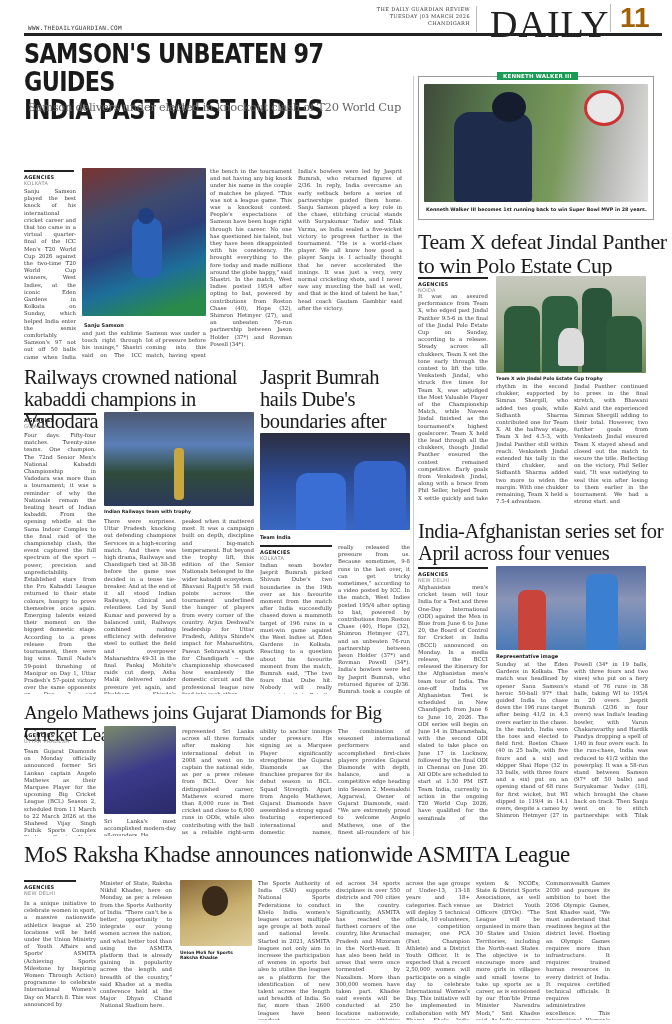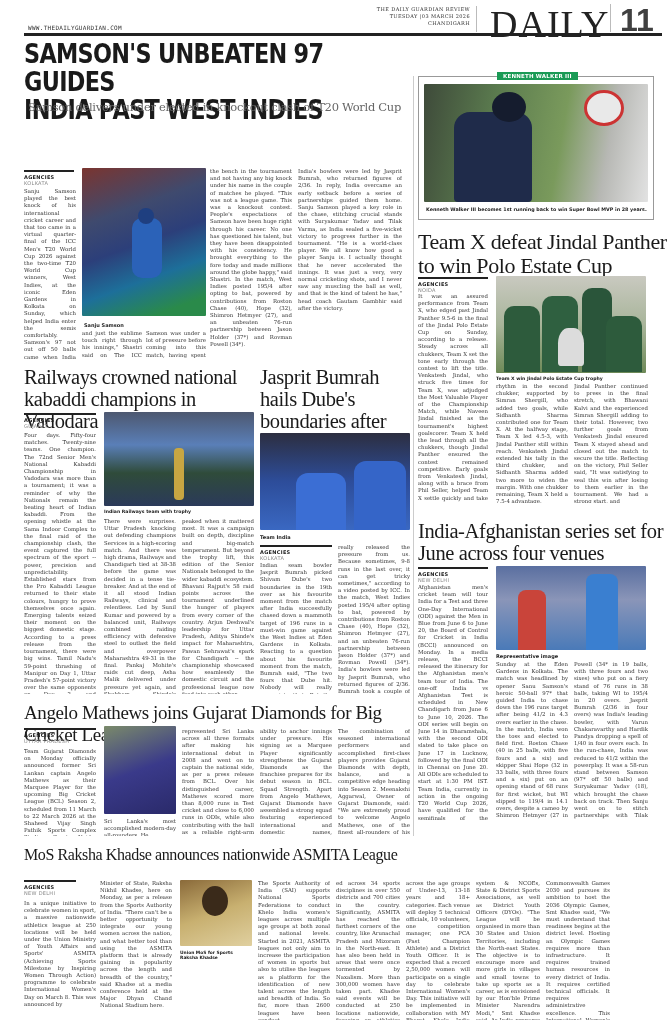--- a/index.html
+++ b/index.html
@@ -2,21 +2,21 @@
 <html><head>
 <meta charset="utf-8">
 <style>
 *{box-sizing:border-box;margin:0;padding:0}
 body{width:672px;height:1024px;background:#fff;font-family:"DejaVu Serif",serif;color:#222;overflow:hidden;position:relative}
 .abs{position:absolute}
 .site{left:28px;top:24px;font-family:"DejaVu Sans Mono",monospace;font-size:6px;letter-spacing:.3px;color:#333}
 .mast-meta{left:258px;top:6px;width:212px;text-align:right;font-family:"DejaVu Serif",serif;font-size:5px;line-height:7px;letter-spacing:.4px;color:#333}
 .vsep{width:1px;background:#bbb}
 .sports{left:490px;top:2px;font-family:"Liberation Serif",serif;font-size:38px;letter-spacing:1px;color:#222}
-.pagenum{left:620px;top:2px;font-family:"Liberation Sans",sans-serif;font-weight:bold;font-size:32px;color:#404040}
+.pagenum{left:620px;top:2px;font-family:"Liberation Sans",sans-serif;font-weight:bold;font-size:28px;color:#a16207}
 .rule{left:24px;top:33px;width:638px;height:3px;background:#222}
 .hl-main{left:24px;top:40px;width:380px;font-family:"DejaVu Sans",sans-serif;font-weight:bold;font-size:26px;line-height:28px;letter-spacing:-.8px;color:#1a1a1a;transform:scaleX(.86);transform-origin:left}
 .sub-main{left:28px;top:100px;font-family:"DejaVu Serif",serif;font-size:11.5px;color:#666;letter-spacing:-.3px}
 .agency{font-family:"DejaVu Sans",sans-serif;font-size:5px;font-weight:bold;letter-spacing:.3px;border-top:2px solid #222;padding-top:2px}
 .agency .loc{display:block;font-weight:normal;color:#888}
 .col{font-size:5.4px;line-height:7.2px;text-align:justify;color:#333;overflow:hidden}
 .photo{border-radius:1px;overflow:hidden}
 .cap{font-family:"DejaVu Sans",sans-serif;font-size:5px;font-weight:bold;color:#222}
 .hl{font-family:"Liberation Serif",serif;color:#1a1a1a;letter-spacing:-.4px}
 .box{border:1px solid #999}
@@ -104,21 +104,21 @@
   <div style="position:absolute;left:94px;top:28px;width:52px;height:69px;background:#3565c8;border-radius:12px 12px 0 0"></div>
 </div>
 <div class="abs cap" style="left:260px;top:534px">Team India</div>
 <div class="abs agency" style="left:260px;top:545px;width:72px">
   <span>AGENCIES</span>
   <span class="loc">KOLKATA</span>
 </div>
 <div class="abs col" style="left:260px;top:562px;width:72px;height:132px">Indian seam bowler Jasprit Bumrah picked Shivam Dube's two boundaries in the 19th over as his favourite moment from the match after India successfully chased down a mammoth target of 196 runs in a must-win game against the West Indies at Eden Gardens in Kolkata. Reacting to a question about his favourite moment from the match, Bumrah said, "The two fours that Dube hit. Nobody will really appreciate that. But the people who really know cricket know that two fours</div>
 <div class="abs col" style="left:338px;top:544px;width:72px;height:150px">really released the pressure from us. Because sometimes, 9-8 runs in the last over, it can get tricky sometimes," according to a video posted by ICC. In the match, West Indies posted 195/4 after opting to bat, powered by contributions from Roston Chase (40), Hope (32), Shimron Hetmyer (27), and an unbeaten 76-run partnership between Jason Holder (37*) and Rovman Powell (34*). India's bowlers were led by Jasprit Bumrah, who returned figures of 2/36. Bumrah took a couple of wickets in the match, conceding 36 runs in his four overs. Bumrah said, "The wicket</div>
 
-<div class="abs hl" style="left:418px;top:520px;width:250px;font-size:20.5px;line-height:22px">India-Afghanistan series set for June across four venues</div>
+<div class="abs hl" style="left:418px;top:520px;width:250px;font-size:20.5px;line-height:22px">India-Afghanistan series set for April across four venues</div>
 <div class="abs agency" style="left:418px;top:567px;width:70px">
   <span>AGENCIES</span>
   <span class="loc">NEW DELHI</span>
 </div>
 <div class="abs col" style="left:418px;top:584px;width:70px;height:236px">Afghanistan men's cricket team will tour India for a Test and three One-Day International (ODI) against the Men in Blue from June 6 to June 20, the Board of Control for Cricket in India (BCCI) announced on Monday. In a media release, the BCCI released the itinerary for the Afghanistan men's team tour of India. The one-off India vs Afghanistan Test is scheduled in New Chandigarh from June 6 to June 10, 2026. The ODI series will begin on June 14 in Dharamshala, with the second ODI slated to take place on June 17 in Lucknow, followed by the final ODI in Chennai on June 20. All ODIs are scheduled to start at 1:30 PM IST. Team India, currently in action in the ongoing T20 World Cup 2026, have qualified for the semifinals of the tournament. The Suryakumar Yadav-led Men in Blue secured their place in the final four after registering a five-wicket win over two-time T20 WC champions West Indies in both teams' do-or-die Super 8s clash on</div>
 <div class="abs photo" style="left:496px;top:566px;width:150px;height:84px;background:linear-gradient(180deg,#5a6fa0 0%,#8a95b8 40%,#4a7ab8 100%)">
   <div style="position:absolute;left:22px;top:24px;width:28px;height:60px;background:#c9443a;border-radius:8px 8px 0 0"></div>
   <div style="position:absolute;left:90px;top:8px;width:32px;height:76px;background:#3a7fd0;border-radius:8px 8px 0 0"></div>
 </div>
 <div class="abs cap" style="left:496px;top:653px">Representative image</div>
@@ -130,21 +130,21 @@
   <span>AGENCIES</span>
   <span class="loc">UTTAR PRADESH</span>
 </div>
 <div class="abs col" style="left:24px;top:748px;width:72px;height:88px">Team Gujarat Diamonds on Monday officially announced former Sri Lankan captain Angelo Mathews as their Marquee Player for the upcoming Big Cricket League (BCL) Season 2, scheduled from 11 March to 22 March 2026 at the Shaheed Vijay Singh Pathik Sports Complex Stadium, Greater Noida. Mathews, who announced his retirement from international cricket in June 2025, was one of</div>
 <div class="abs photo" style="left:104px;top:726px;width:72px;height:88px;background:linear-gradient(160deg,#7a8a6a 0%,#3a3a8a 50%,#2a2a6a 100%)"></div>
 <div class="abs col" style="left:104px;top:818px;width:72px;height:18px">Sri Lanka's most accomplished modern-day all-rounders. He</div>
 <div class="abs col" style="left:182px;top:728px;width:72px;height:108px">represented Sri Lanka across all three formats after making his international debut in 2008 and went on to captain the national side, as per a press release from BCL. Over his distinguished career, Mathews scored more than 8,000 runs in Test cricket and close to 6,000 runs in ODIs, while also contributing with the ball as a reliable right-arm medium pacer. He was a key member of Sri Lanka's ICC World T20 2014-winning squad and was widely respected for his composure, leadership qualities, and</div>
 <div class="abs col" style="left:260px;top:728px;width:72px;height:108px">ability to anchor innings under pressure. His signing as a Marquee Player significantly strengthens the Gujarat Diamonds as the franchise prepares for its debut season in BCL. Squad Strength. Apart from Angelo Mathews, Gujarat Diamonds have assembled a strong squad featuring experienced international and domestic names, including Upul Tharanga, Jesal Karia, Christopher Mpofu, Asela Gunaratne, Sarul Kanwar, and Isuru Udana.</div>
 <div class="abs col" style="left:338px;top:728px;width:72px;height:108px">The combination of seasoned international performers and accomplished first-class players provides Gujarat Diamonds with depth, balance, and a competitive edge heading into Season 2. Meenakshi Aggarwal, Owner of Gujarat Diamonds, said: "We are extremely proud to welcome Angelo Mathews, one of the finest all-rounders of his era and brings immense international experience and leadership to our squad.</div>
 
-<div class="abs hl" style="left:24px;top:842px;width:640px;font-size:16px;line-height:26px">MoS Raksha Khadse announces nationwide ASMITA League</div>
+<div class="abs hl" style="left:24px;top:842px;width:640px;font-size:23px;line-height:26px">MoS Raksha Khadse announces nationwide ASMITA League</div>
 <div class="abs agency" style="left:24px;top:880px;width:52px">
   <span>AGENCIES</span>
   <span class="loc">NEW DELHI</span>
 </div>
 <div class="abs col" style="left:24px;top:900px;width:72px;height:120px">In a unique initiative to celebrate women in sport, a massive nationwide athletics league at 250 locations will be held under the Union Ministry of Youth Affairs and Sports' ASMITA (Achieving Sports Milestone by Inspiring Women Through Action) programme to celebrate International Women's Day on March 8. This was announced by</div>
 <div class="abs col" style="left:100px;top:880px;width:72px;height:140px">Minister of State, Raksha Nikhil Khadse, here on Monday, as per a release from the Sports Authority of India. "There can't be a better opportunity to integrate our young women across the nation, and what better tool than using the ASMITA platform that is already gaining in popularity across the length and breadth of the country," said Khadse at a media conference held at the Major Dhyan Chand National Stadium here.</div>
 <div class="abs photo" style="left:180px;top:880px;width:72px;height:66px;background:linear-gradient(160deg,#8a6a3a 0%,#c8b070 50%,#e0d0a0 100%)">
   <div style="position:absolute;left:22px;top:6px;width:26px;height:30px;background:#3a2a1a;border-radius:50%"></div>
 </div>
 <div class="abs cap" style="left:180px;top:950px;width:72px;font-size:4.4px">Union MoS for Sports Raksha Khadse</div>

